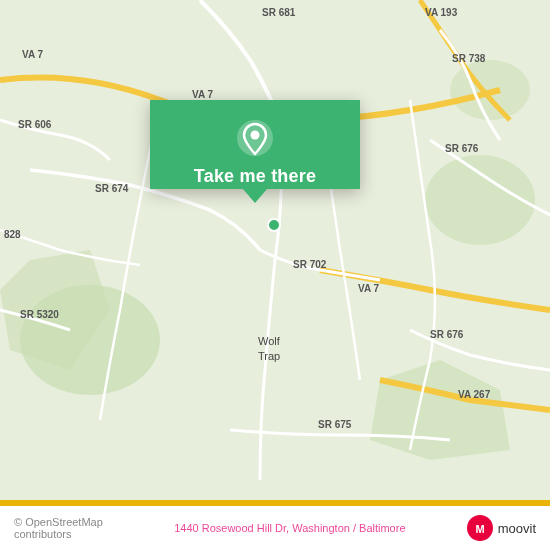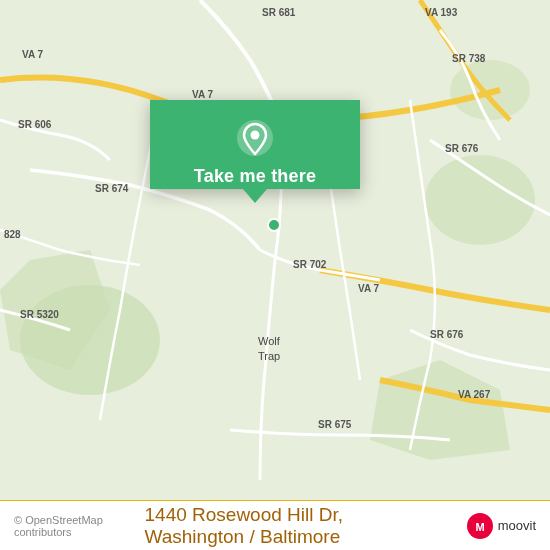--- a/index.html
+++ b/index.html
@@ -70,34 +70,34 @@
     }
 
     
     #bottom-bar {
       width: 550px;
       height: 50px;
       background-color: #fff;
       display: flex;
       align-items: center;
       padding: 4px 14px;
-      border-top: 1px solid #eab308;
+      border-top: 6px solid #eab308;
     }
 
     .copyright {
       font-size: 11px;
       color: #888;
       flex: 1;
     }
 
     .address {
-      font-size: 19px;
-      color: #a16207;
+      font-size: 11px;
+      color: #ec4899;
       font-weight: 500;
-      text-align: left;
+      text-align: right;
       flex: 2;
     }
 
     .brand {
       display: flex;
       align-items: center;
       gap: 4px;
       flex: 1;
       justify-content: flex-end;
     }

